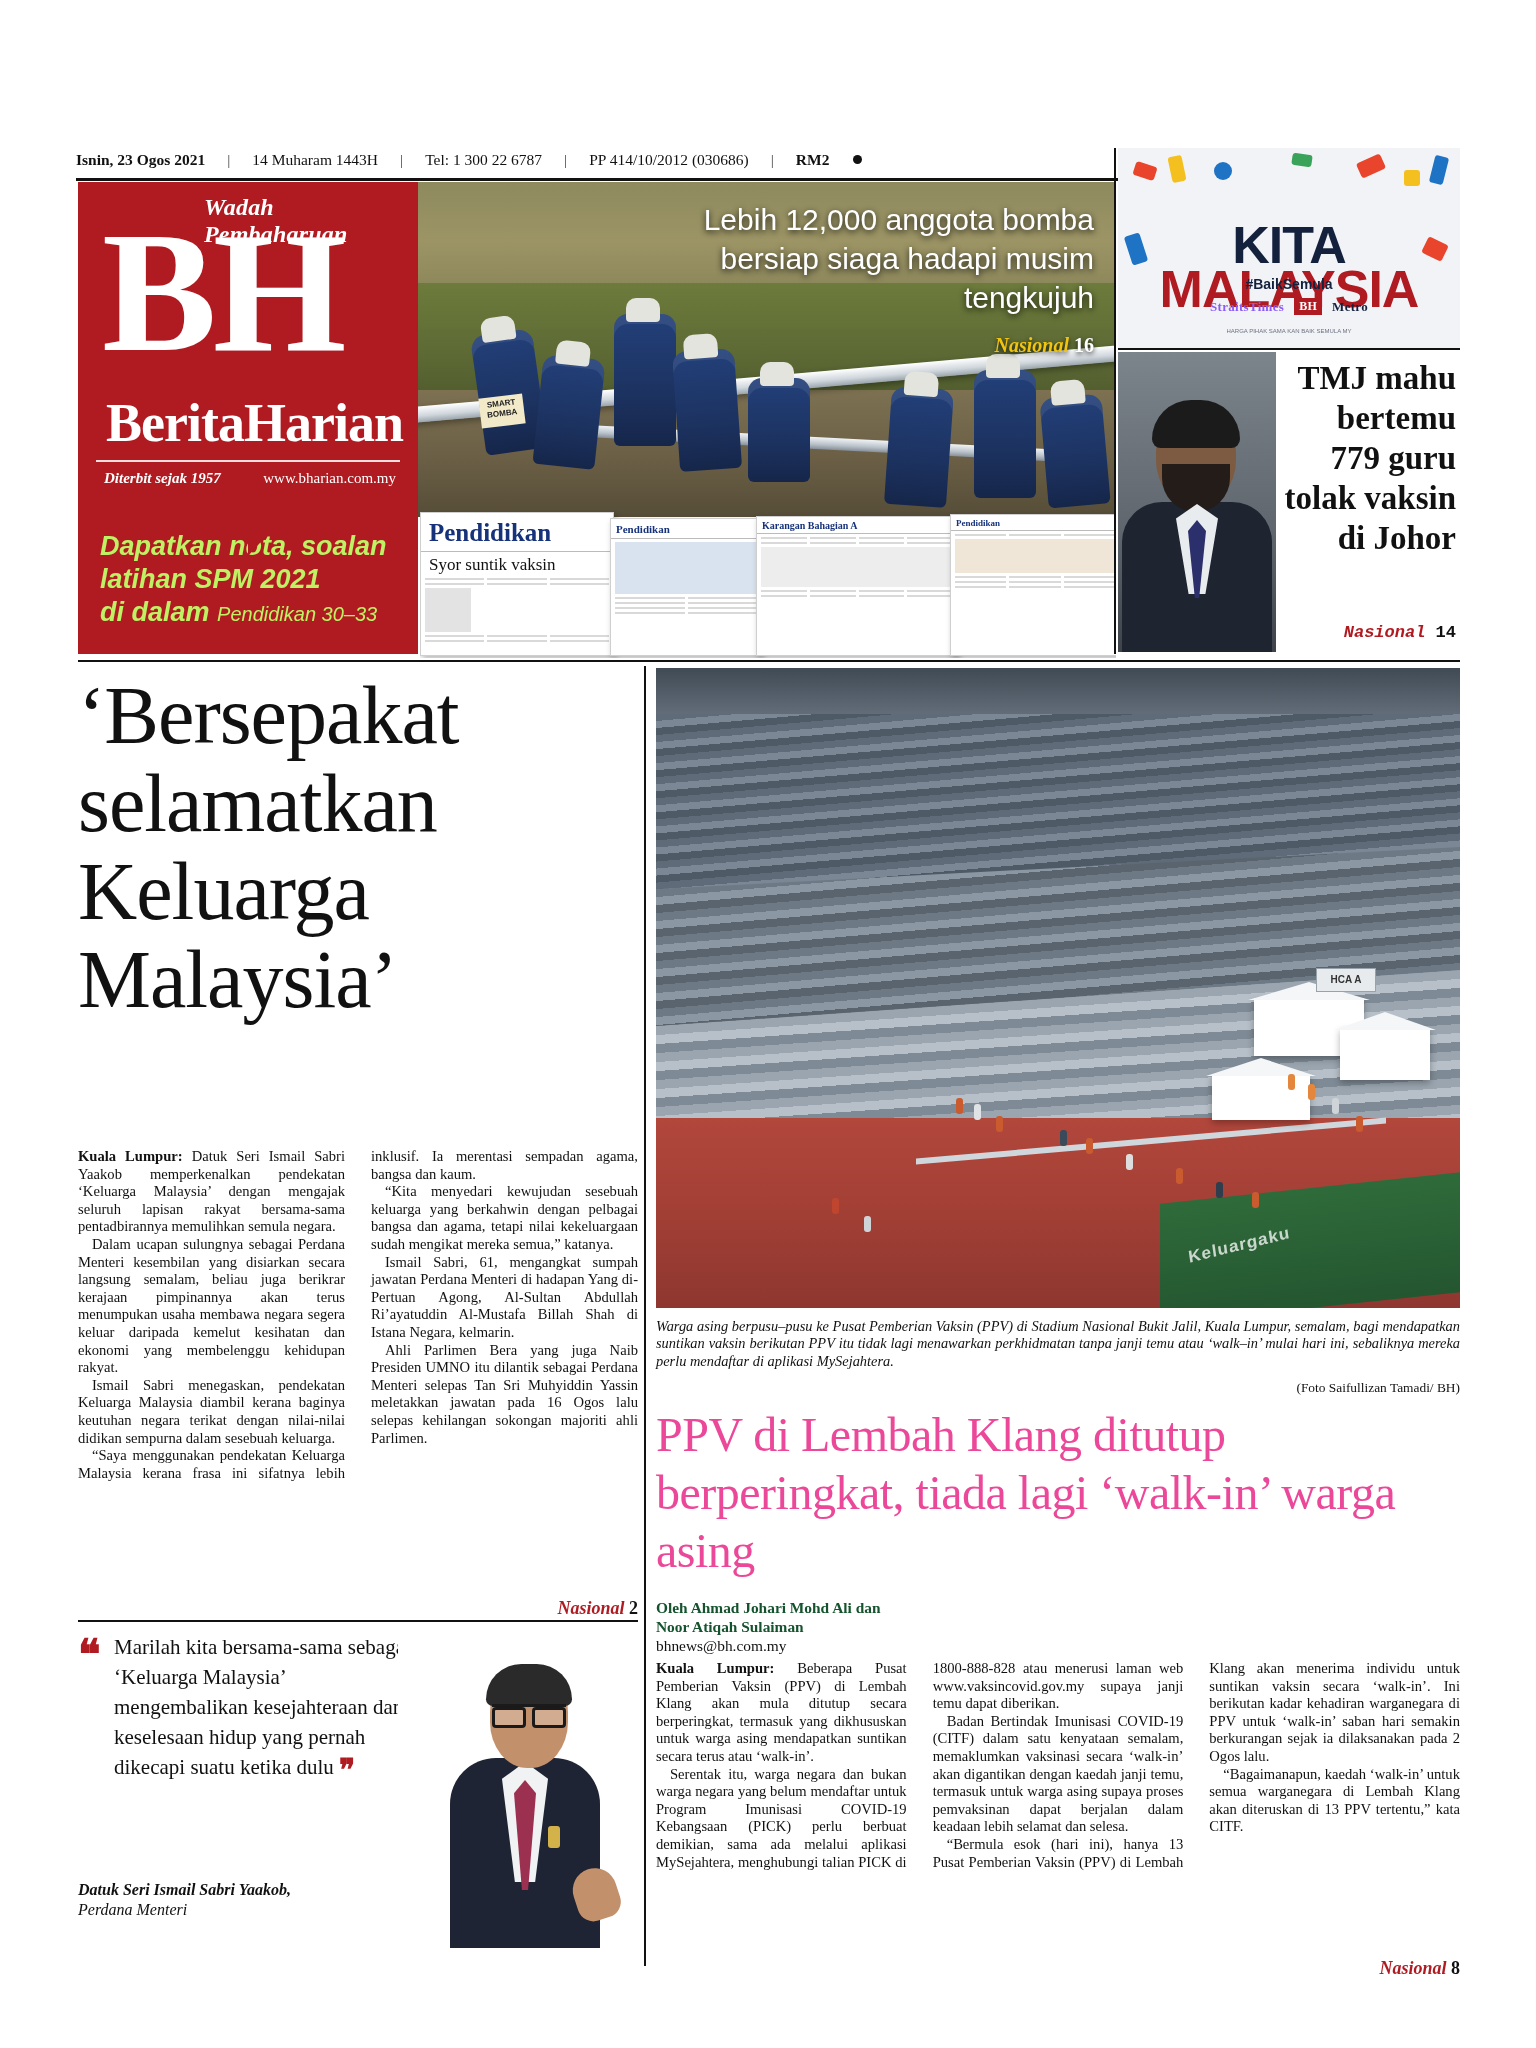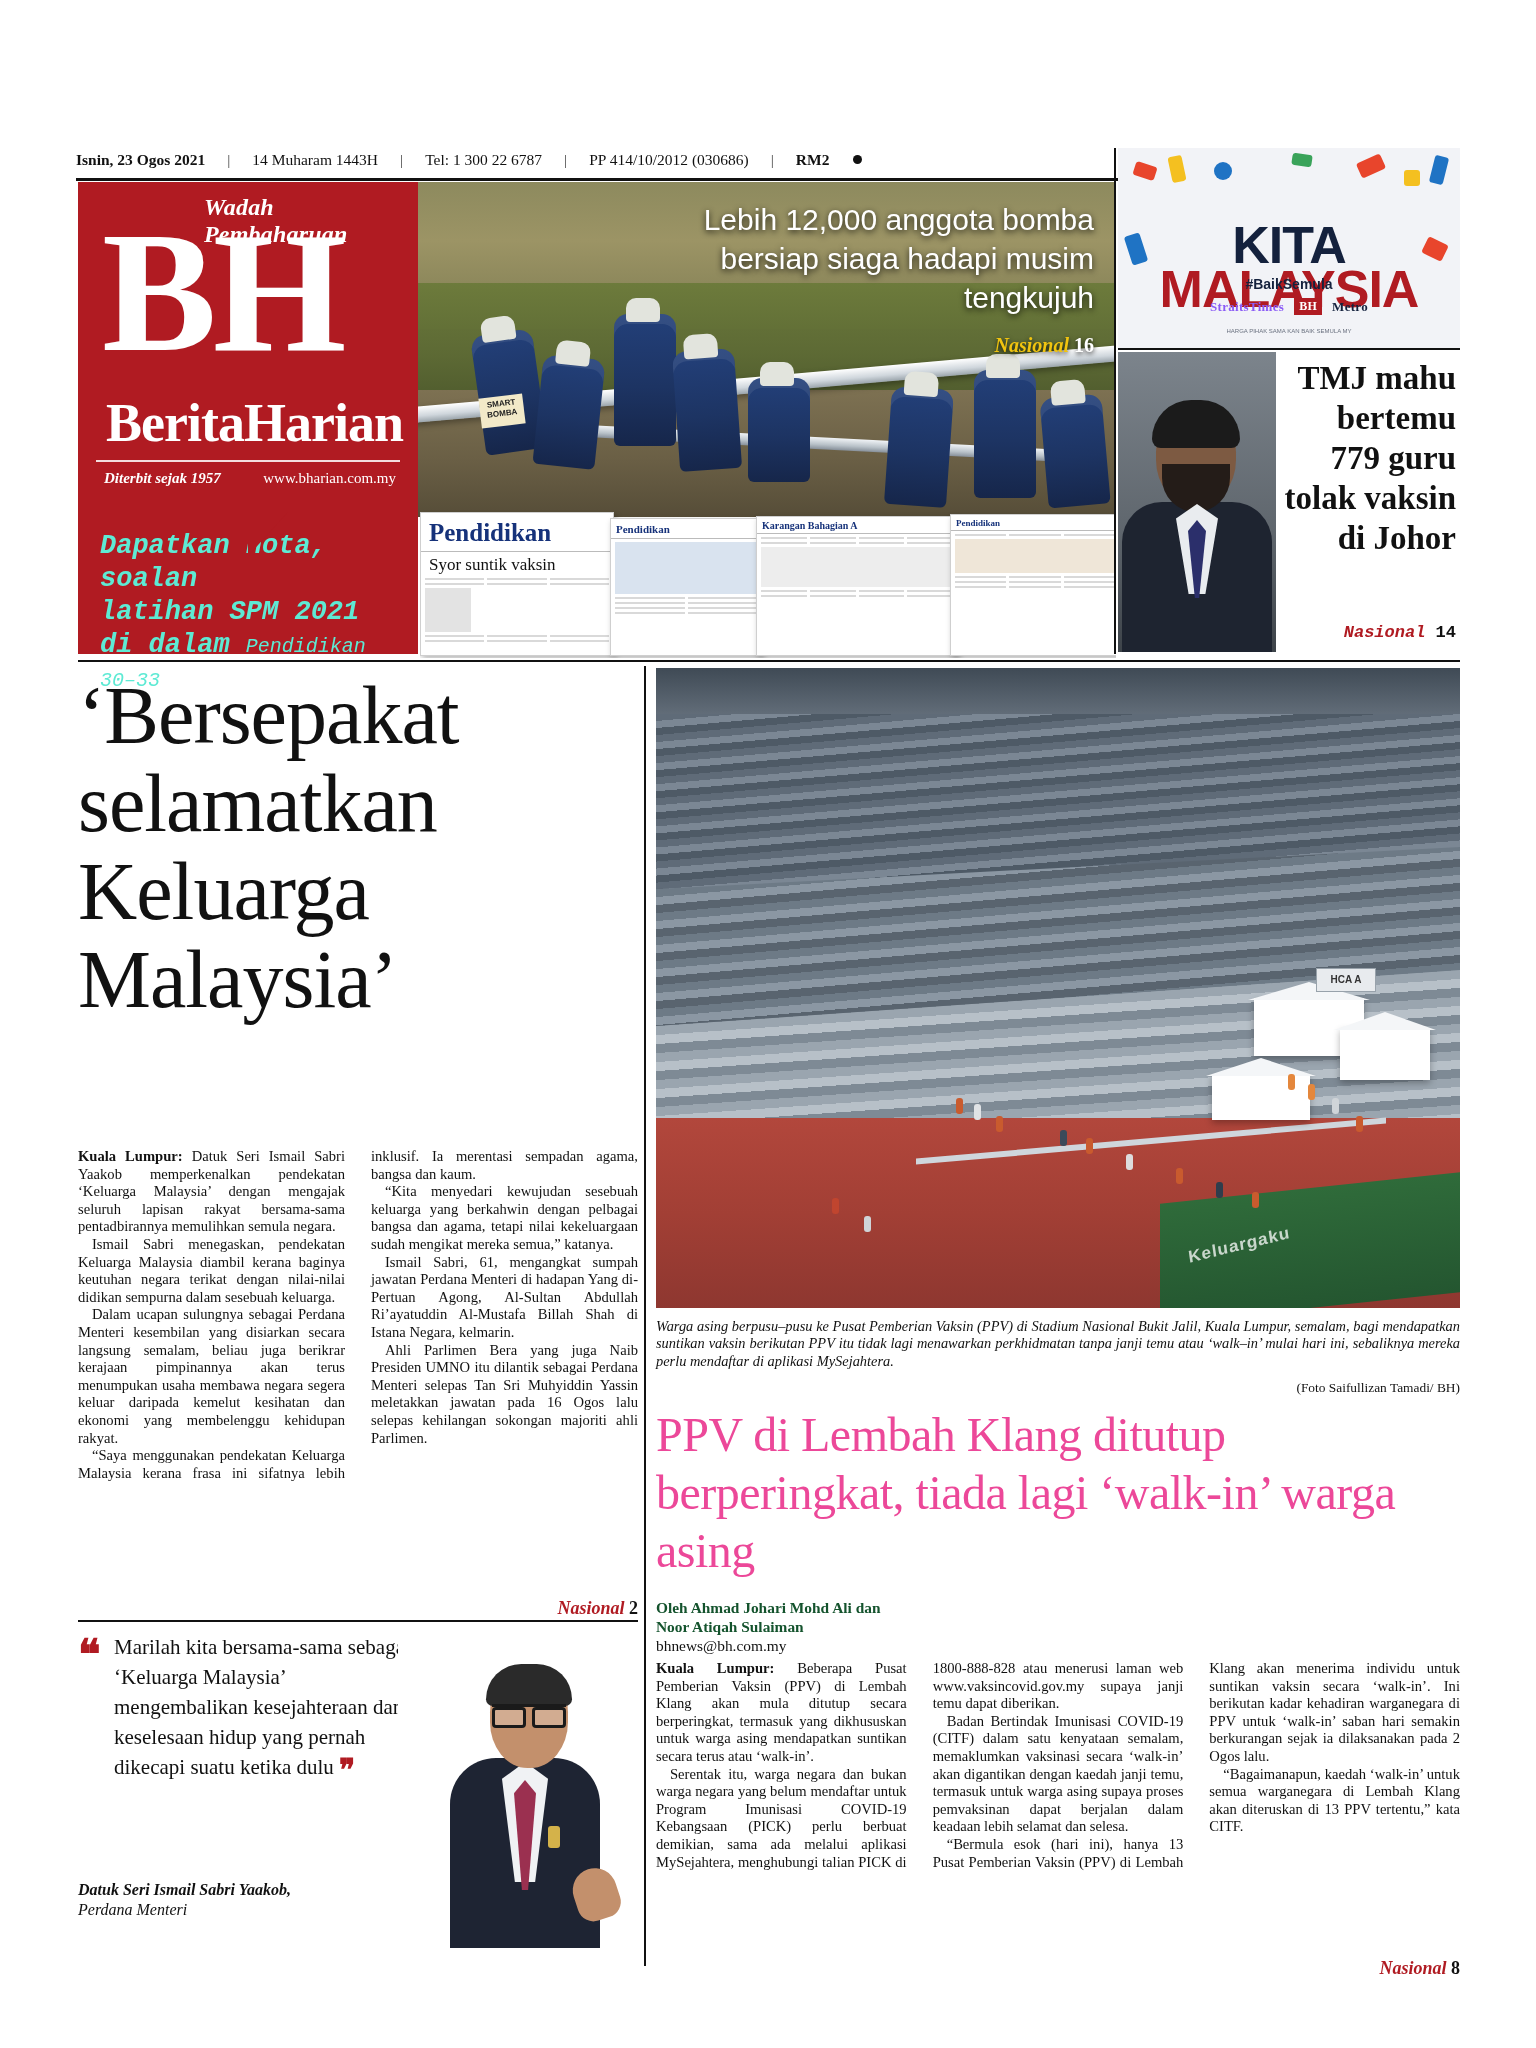--- a/index.html
+++ b/index.html
@@ -130,26 +130,26 @@
     left: 78px; top: 512px;
     width: 340px;
     height: 142px;
     background: #b01b22;
     color: #fff;
   }
   .spm .t {
     position: absolute;
     left: 22px; top: 18px;
     width: 300px;
-    font-family: Liberation Mono, monospace;
+    font-family: Liberation Sans, sans-serif;
     font-style: italic;
     font-weight: bold;
     font-size: 27px;
     line-height: 33px;
-    color: #5eead4;
+    color: #bef264;
   }
   .spm .pg {
     font-style: italic;
     font-weight: normal;
     font-size: 20px;
   }
   
   .bomba {
     position: absolute;
     left: 418px; top: 182px;
@@ -976,22 +976,22 @@
   <div class="h-rule" style="left:78px; top:660px; width:1382px;"></div>
   <div class="v-rule" style="left:644px; top:666px; height:1300px;"></div>
   <div class="v-rule" style="left:1114px; top:148px; height:506px;"></div>
   <div class="h-rule" style="left:1118px; top:348px; width:342px;"></div>
   <div class="h-rule" style="left:78px; top:1620px; width:560px;"></div>
 
   <div class="lead-head">‘Bersepakat selamatkan Keluarga Malaysia’</div>
 
   <div class="lead-cols">
     <p class="first"><span class="place">Kuala Lumpur:</span> <span>Datuk Seri Ismail Sabri Yaakob memperkenalkan pendekatan ‘Keluarga Malaysia’ dengan mengajak seluruh lapisan rakyat bersama-sama pentadbirannya memulihkan semula negara.</span></p>
+    <p>Dalam ucapan sulungnya sebagai Perdana Menteri kesembilan yang disiarkan secara langsung semalam, beliau juga berikrar kerajaan pimpinannya akan terus menumpukan usaha membawa negara segera keluar daripada kemelut kesihatan dan ekonomi yang membelenggu kehidupan rakyat.</p>
     <p>Ismail Sabri menegaskan, pendekatan Keluarga Malaysia diambil kerana baginya keutuhan negara terikat dengan nilai-nilai didikan sempurna dalam sesebuah keluarga.</p>
-    <p>Dalam ucapan sulungnya sebagai Perdana Menteri kesembilan yang disiarkan secara langsung semalam, beliau juga berikrar kerajaan pimpinannya akan terus menumpukan usaha membawa negara segera keluar daripada kemelut kesihatan dan ekonomi yang membelenggu kehidupan rakyat.</p>
     <p>“Saya menggunakan pendekatan Keluarga Malaysia kerana frasa ini sifatnya lebih inklusif. Ia merentasi sempadan agama, bangsa dan kaum.</p>
     <p>“Kita menyedari kewujudan sesebuah keluarga yang berkahwin dengan pelbagai bangsa dan agama, tetapi nilai kekeluargaan sudah mengikat mereka semua,” katanya.</p>
     <p>Ismail Sabri, 61, mengangkat sumpah jawatan Perdana Menteri di hadapan Yang di-Pertuan Agong, Al-Sultan Abdullah Ri’ayatuddin Al-Mustafa Billah Shah di Istana Negara, kelmarin.</p>
     <p>Ahli Parlimen Bera yang juga Naib Presiden UMNO itu dilantik sebagai Perdana Menteri selepas Tan Sri Muhyiddin Yassin meletakkan jawatan pada 16 Ogos lalu selepas kehilangan sokongan majoriti ahli Parlimen.</p>
   </div>
   <div class="lead-ref">
     <span>Nasional</span>
     <span class="num">2</span>
   </div>
 

